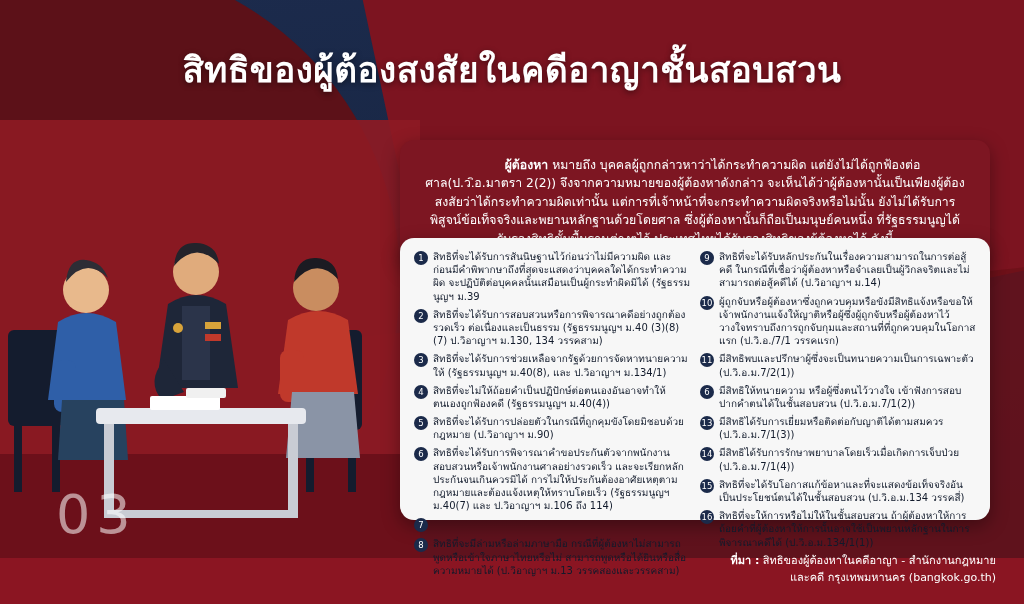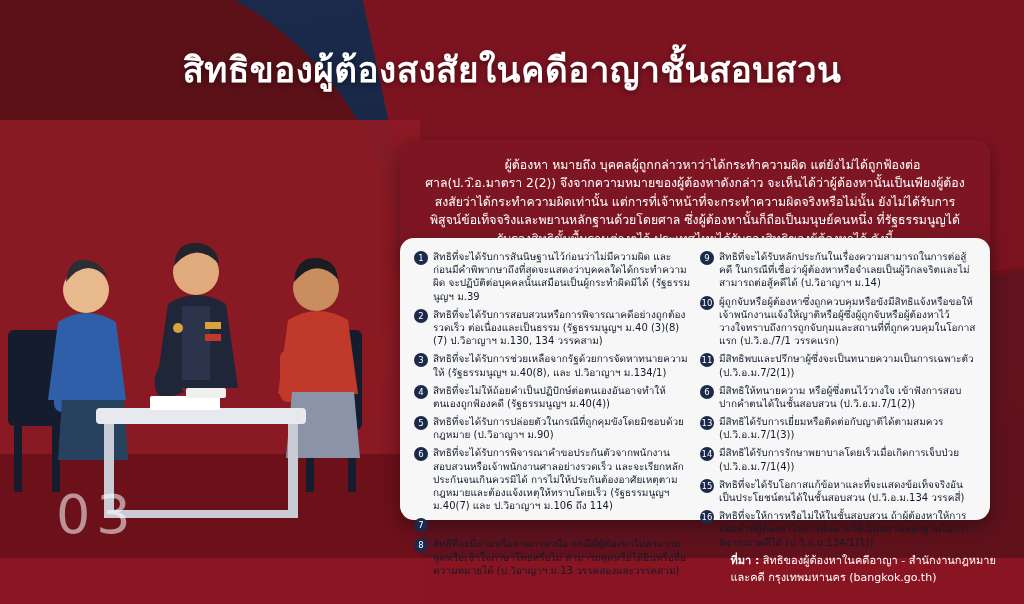--- a/index.html
+++ b/index.html
@@ -126,21 +126,21 @@
     color: #ffffff;
     text-align: center;
     box-sizing: border-box;
   }
   .header-card p {
     margin: 0;
     font-size: 12.3px;
     line-height: 1.5;
   }
   .header-card .lead-term {
-    font-weight: normal;
+    font-weight: bold;
     padding-left: 35px;
   }
 
   
   .list-card {
     position: absolute;
     left: 400px;
     top: 238px;
     width: 590px;
     height: 282px;
@@ -177,20 +177,21 @@
     font-size: 10px;
     line-height: 1.32;
     color: #111a2b;
   }
 
   
   .source {
     position: absolute;
     right: 28px;
     bottom: 18px;
+    text-align: right;
     color: #ffffff;
     font-size: 11px;
     line-height: 1.5;
   }
   .source .label { font-weight: bold; }
 </style>
 </head>
 <body>
 
 <div id="page">

